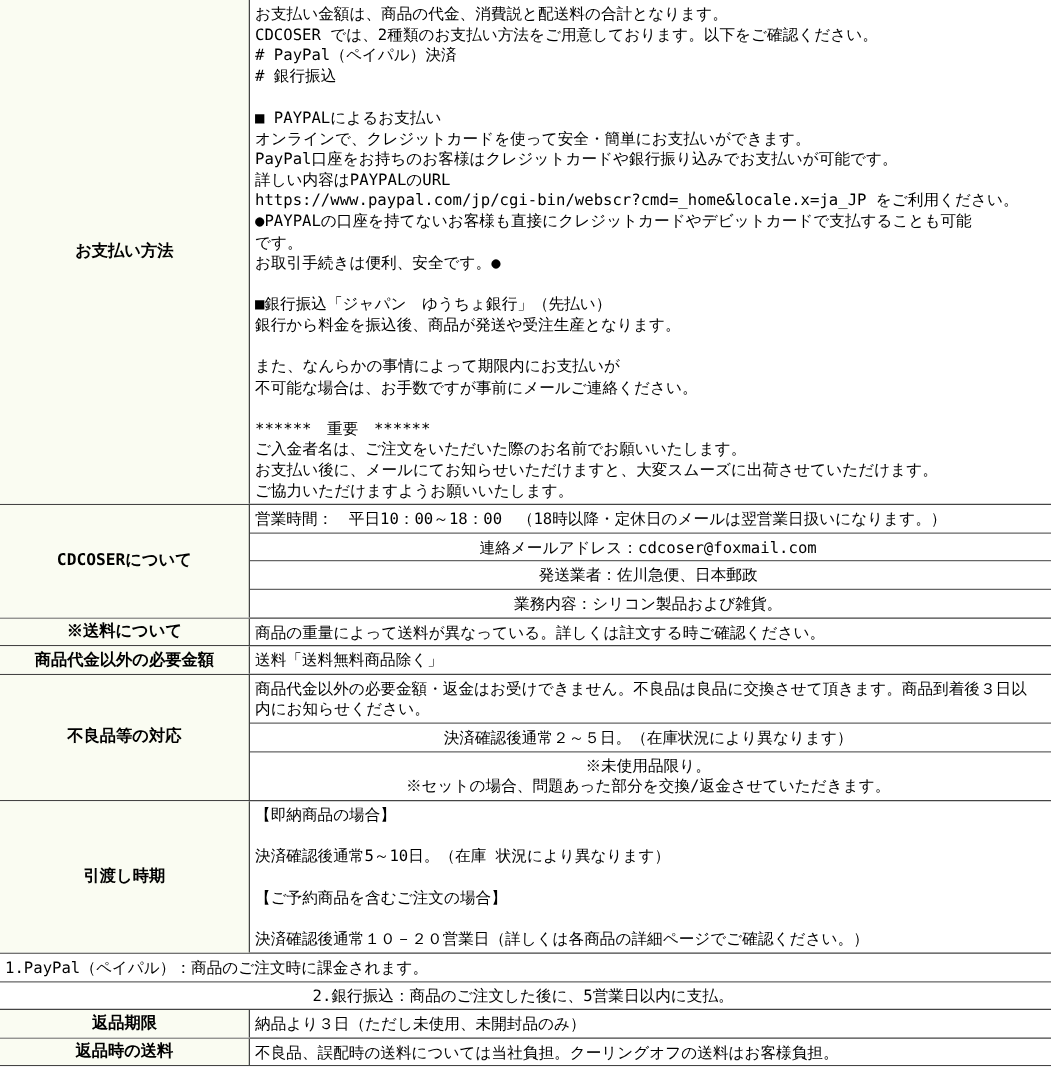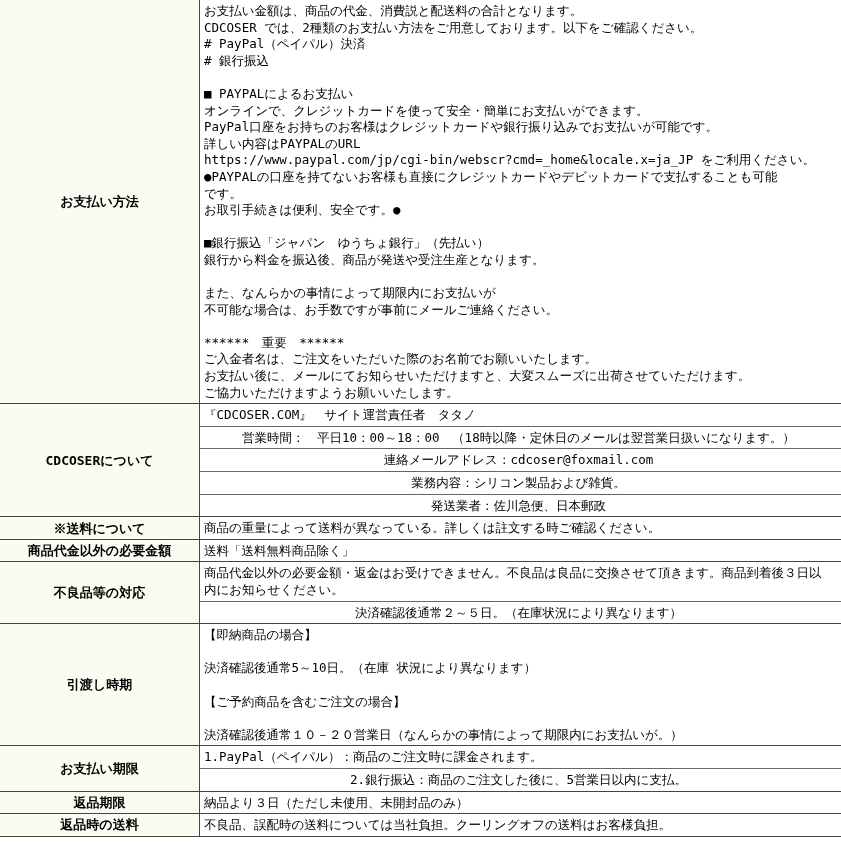--- a/index.html
+++ b/index.html
@@ -97,25 +97,24 @@
 ******　重要　******
 ご入金者名は、ご注文をいただいた際のお名前でお願いいたします。
 お支払い後に、メールにてお知らせいただけますと、大変スムーズに出荷させていただけます。
 ご協力いただけますようお願いいたします。</div>
       </div>
     </div>
 
     <div class="row">
       <div class="hdr">CDCOSERについて</div>
       <div class="content">
-        <div class="cell">『CDCOSER.COM』　サイト運営責任者　タタノ</div>
         <div class="cell">営業時間：　平日10：00～18：00　（18時以降・定休日のメールは翌営業日扱いになります。）</div>
         <div class="cell bold">連絡メールアドレス：cdcoser@foxmail.com</div>
+        <div class="cell">発送業者：佐川急便、日本郵政</div>
         <div class="cell">業務内容：シリコン製品および雑貨。</div>
-        <div class="cell">発送業者：佐川急便、日本郵政</div>
       </div>
     </div>
 
     <div class="row">
       <div class="hdr">※送料について</div>
       <div class="content">
         <div class="cell">商品の重量によって送料が異なっている。詳しくは註文する時ご確認ください。</div>
       </div>
     </div>
 
@@ -124,38 +123,39 @@
       <div class="content">
         <div class="cell">送料「送料無料商品除く」</div>
       </div>
     </div>
 
     <div class="row">
       <div class="hdr">不良品等の対応</div>
       <div class="content">
         <div class="cell">商品代金以外の必要金額・返金はお受けできません。不良品は良品に交換させて頂きます。商品到着後３日以内にお知らせください。</div>
         <div class="cell">決済確認後通常２～５日。（在庫状況により異なります）</div>
+        <div class="cell">※未使用品限り。
+※セットの場合、問題あった部分を交換/返金させていただきます。</div>
       </div>
     </div>
 
     <div class="row">
       <div class="hdr">引渡し時期</div>
       <div class="content">
         <div class="cell">【即納商品の場合】
 
 決済確認後通常5～10日。（在庫 状況により異なります）
 
 【ご予約商品を含むご注文の場合】
 
-決済確認後通常１０－２０営業日（なんらかの事情によって期限内にお支払いが。）</div>
+決済確認後通常１０－２０営業日（詳しくは各商品の詳細ページでご確認ください。）</div>
       </div>
     </div>
 
     <div class="row">
-      <div class="hdr">お支払い期限</div>
       <div class="content">
         <div class="cell">1.PayPal（ペイパル）：商品のご注文時に課金されます。</div>
         <div class="cell">2.銀行振込：商品のご注文した後に、5営業日以内に支払。</div>
       </div>
     </div>
 
     <div class="row">
       <div class="hdr">返品期限</div>
       <div class="content">
         <div class="cell">納品より３日（ただし未使用、未開封品のみ）</div>

